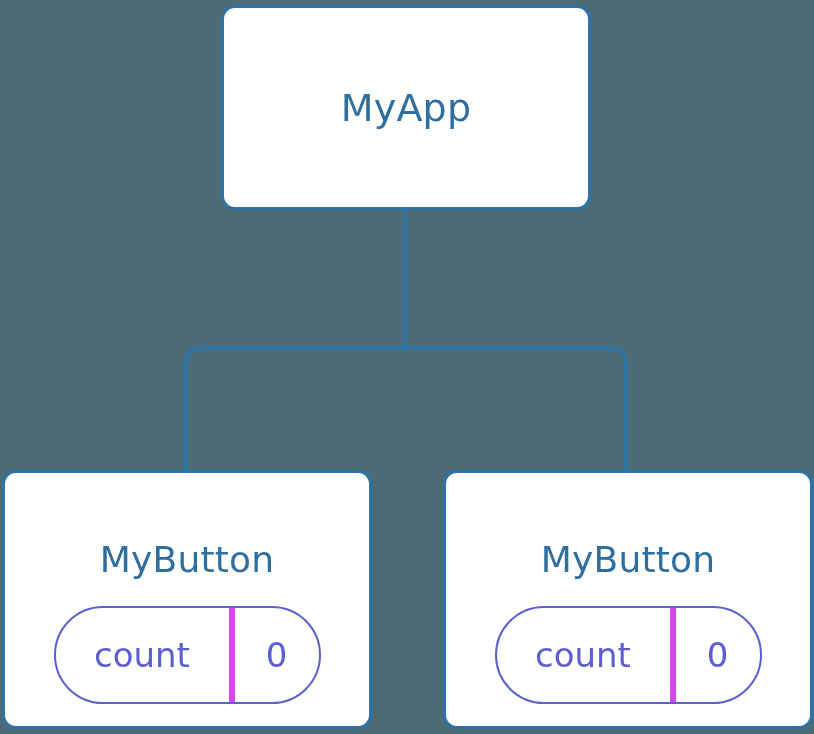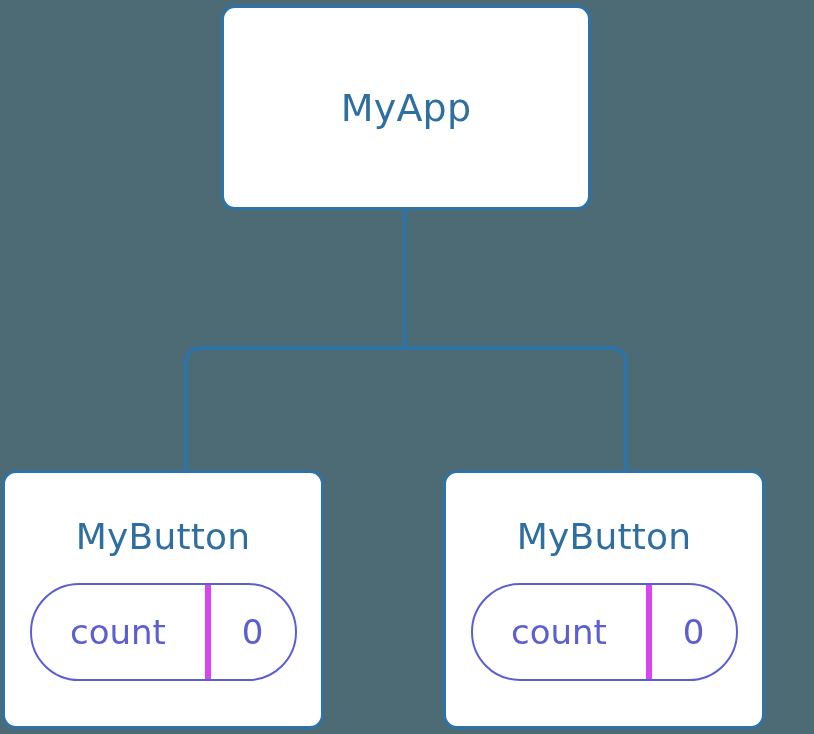--- a/index.html
+++ b/index.html
@@ -46,23 +46,23 @@
   .node-root {
     left: 221px;
     top: 5px;
     width: 370px;
     height: 205px;
     justify-content: center;
   }
 
   .node-child {
     top: 470px;
-    width: 322px;
+    width: 370px;
     height: 259px;
-    justify-content: flex-start;
+    justify-content: center;
   }
 
   .node-child-left  { left: 2px; }
   .node-child-right { left: 443px; }
 
   .node-title {
     color: #2f6f9f;
     font-size: 38px;
     line-height: 1;
     letter-spacing: 0.2px;

